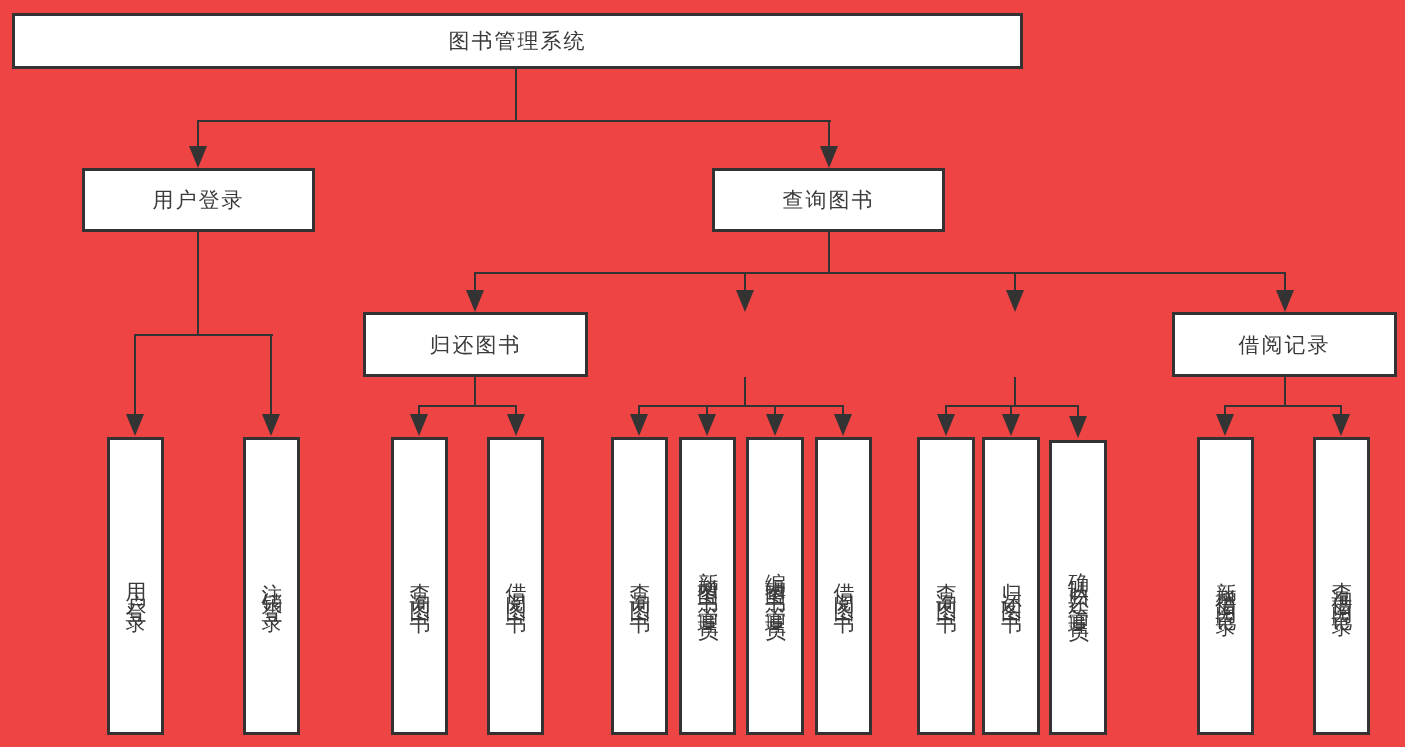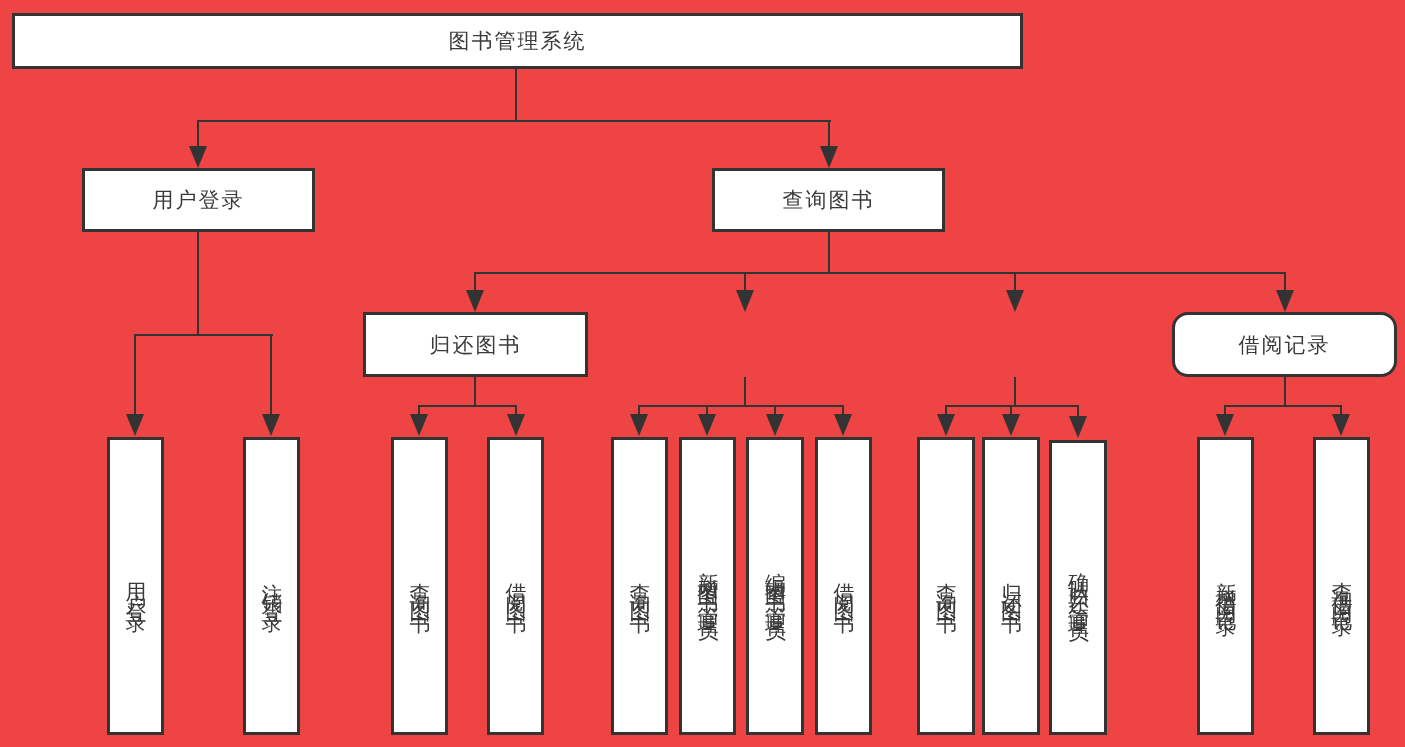--- a/index.html
+++ b/index.html
@@ -49,21 +49,21 @@
 <body>
 
 <div id="stage">
 
   <div class="node hnode" style="left:12px;top:13px;width:1011px;height:56px;">图书管理系统</div>
 
   <div class="node hnode" style="left:82px;top:168px;width:233px;height:64px;">用户登录</div>
   <div class="node hnode" style="left:712px;top:168px;width:233px;height:64px;">查询图书</div>
 
   <div class="node hnode" style="left:363px;top:312px;width:225px;height:65px;">归还图书</div>
-  <div class="node hnode" style="left:1172px;top:312px;width:225px;height:65px;border-radius:16px;">借阅记录</div>
+  <div class="node hnode" style="left:1172px;top:312px;width:225px;height:65px;">借阅记录</div>
 
   <div class="node vnode" style="left:107px;top:437px;width:57px;height:298px;">用户登录</div>
   <div class="node vnode" style="left:243px;top:437px;width:57px;height:298px;">注销登录</div>
 
   <div class="node vnode" style="left:391px;top:437px;width:57px;height:298px;">查询图书</div>
   <div class="node vnode" style="left:487px;top:437px;width:57px;height:298px;">借阅图书</div>
 
   <div class="node vnode" style="left:611px;top:437px;width:57px;height:298px;">查询图书</div>
   <div class="node vnode long" style="left:679px;top:437px;width:57px;height:298px;">新增图书（管理员）</div>
   <div class="node vnode long" style="left:746px;top:437px;width:58px;height:298px;">编辑图书（管理员）</div>

